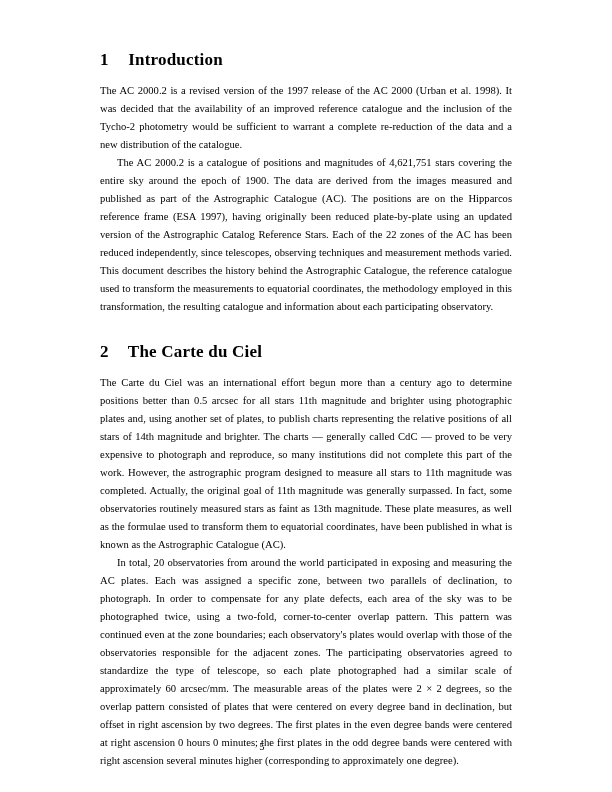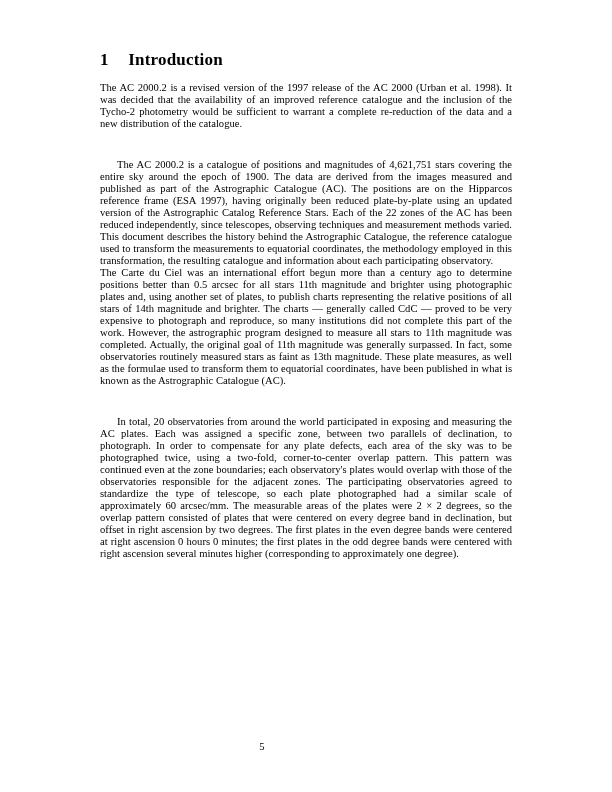--- a/index.html
+++ b/index.html
@@ -36,27 +36,26 @@
   .section-heading.spaced {
     margin-top: 26px;
   }
   .sec-num {
     display: inline-block;
     margin-right: 15px;
   }
   .content p {
     margin: 0;
     font-size: 10.6px;
-    line-height: 12px;
+    line-height: 18px;
     text-align: justify;
     color: #000000;
   }
   .content p.indent {
     text-indent: 17px;
-    margin-top: 29px;
   }
   .content p em {
     font-style: italic;
   }
   .page-number {
     position: absolute;
     bottom: 40px;
     left: 0;
     width: 100%;
     text-align: center;
@@ -73,20 +72,24 @@
     <section>
       <h2 class="section-heading">
         <span class="sec-num">1</span>
         <span class="sec-title">Introduction</span>
       </h2>
       <p class="noindent">The AC 2000.2 is a revised version of the 1997 release of the AC 2000 (Urban et al. 1998). It was decided that the availability of an improved reference catalogue and the inclusion of the Tycho-2 photometry would be sufficient to warrant a complete re-reduction of the data and a new distribution of the catalogue.</p>
       <p class="indent">The AC 2000.2 is a catalogue of positions and magnitudes of 4,621,751 stars covering the entire sky around the epoch of 1900. The data are derived from the images measured and published as part of the Astrographic Catalogue (AC). The positions are on the Hipparcos reference frame (ESA 1997), having originally been reduced plate-by-plate using an updated version of the Astrographic Catalog Reference Stars. Each of the 22 zones of the AC has been reduced independently, since telescopes, observing techniques and measurement methods varied. This document describes the history behind the Astrographic Catalogue, the reference catalogue used to transform the measurements to equatorial coordinates, the methodology employed in this transformation, the resulting catalogue and information about each participating observatory.</p>
     </section>
 
     <section>
+      <h2 class="section-heading spaced">
+        <span class="sec-num">2</span>
+        <span class="sec-title">The Carte du Ciel</span>
+      </h2>
       <p class="noindent">The Carte du Ciel was an international effort begun more than a century ago to determine positions better than 0.5 arcsec for all stars 11th magnitude and brighter using photographic plates and, using another set of plates, to publish charts representing the relative positions of all stars of 14th magnitude and brighter. The charts — generally called CdC — proved to be very expensive to photograph and reproduce, so many institutions did not complete this part of the work. However, the astrographic program designed to measure all stars to 11th magnitude was completed. Actually, the original goal of 11th magnitude was generally surpassed. In fact, some observatories routinely measured stars as faint as 13th magnitude. These plate measures, as well as the formulae used to transform them to equatorial coordinates, have been published in what is known as the Astrographic Catalogue (AC).</p>
       <p class="indent">In total, 20 observatories from around the world participated in exposing and measuring the AC plates. Each was assigned a specific zone, between two parallels of declination, to photograph. In order to compensate for any plate defects, each area of the sky was to be photographed twice, using a two-fold, corner-to-center overlap pattern. This pattern was continued even at the zone boundaries; each observatory's plates would overlap with those of the observatories responsible for the adjacent zones. The participating observatories agreed to standardize the type of telescope, so each plate photographed had a similar scale of approximately 60 arcsec/mm. The measurable areas of the plates were 2 × 2 degrees, so the overlap pattern consisted of plates that were centered on every degree band in declination, but offset in right ascension by two degrees. The first plates in the even degree bands were centered at right ascension 0 hours 0 minutes; the first plates in the odd degree bands were centered with right ascension several minutes higher (corresponding to approximately one degree).</p>
     </section>
 
   </div>
 
   <div class="page-number">5</div>
 </div>
 
 </body></html>

